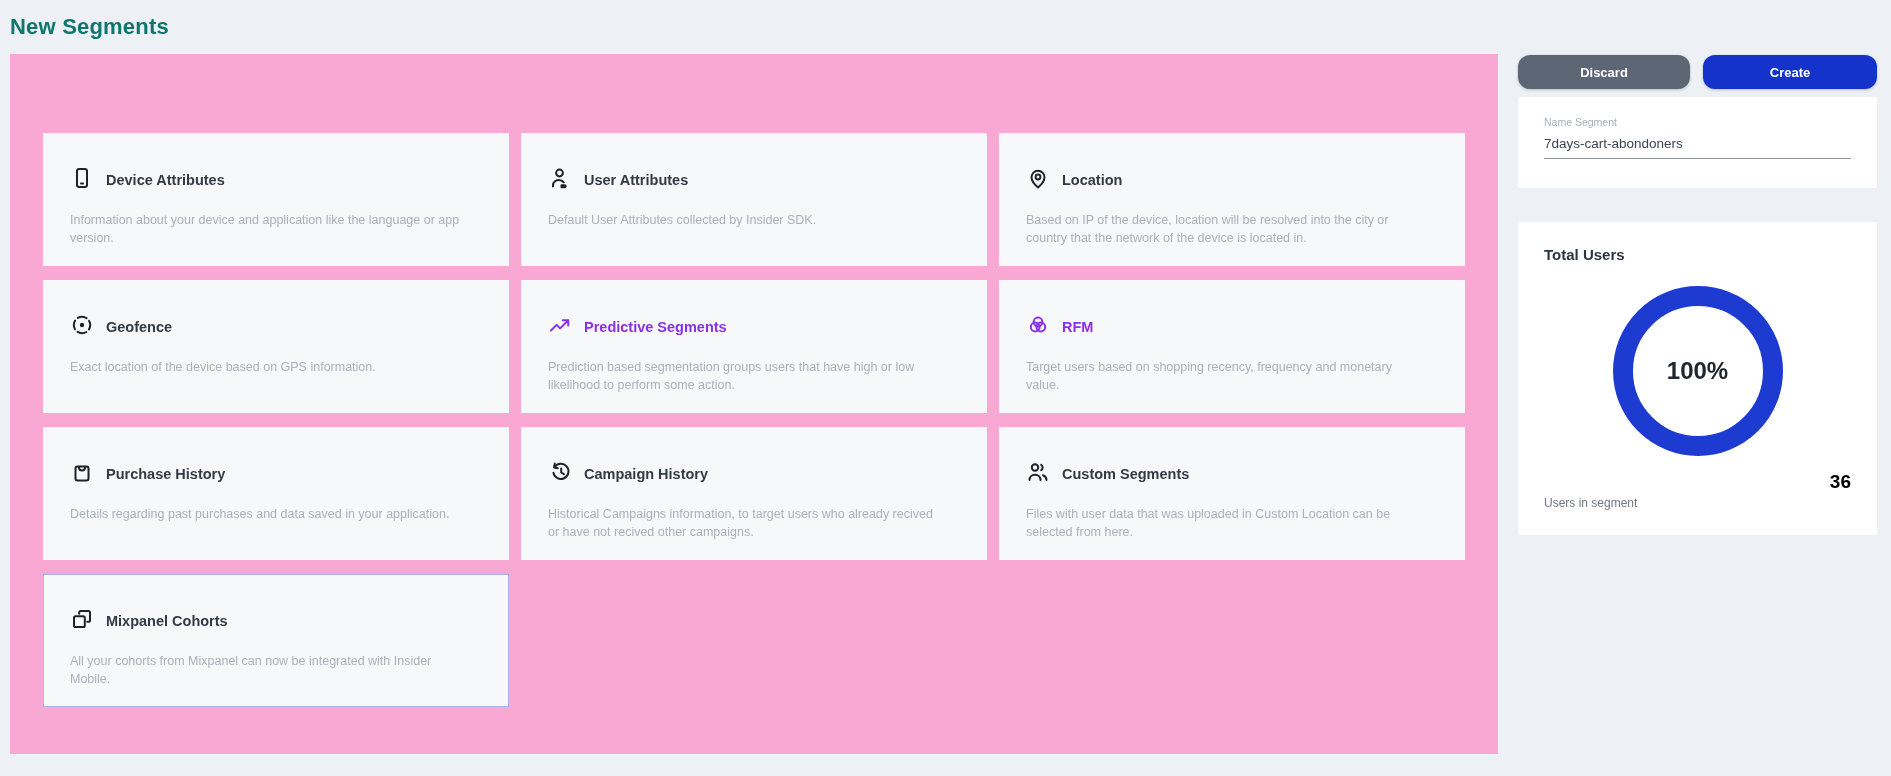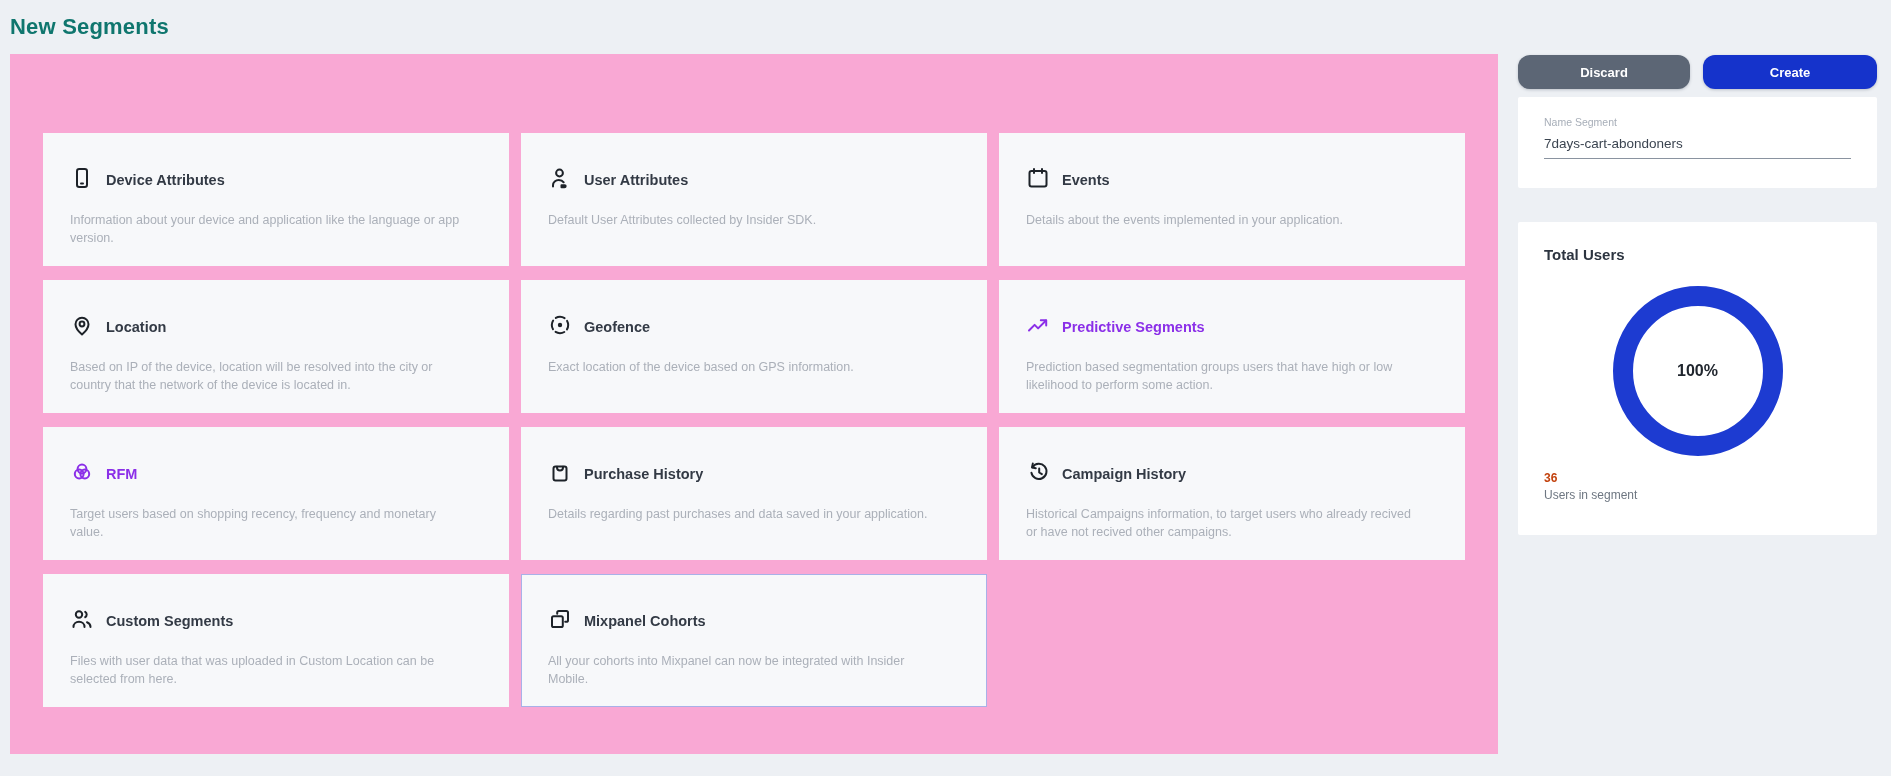--- a/index.html
+++ b/index.html
@@ -69,23 +69,23 @@
   .total-card {
     position:absolute; top:222px; left:0; width:100%; height:313px;
     background:#fff; border-radius:2px; padding:24px 26px;
   }
   .total-title { font-size:15px; font-weight:700; color:#2c3440; }
   .donut-wrap { position:relative; width:172px; height:172px; margin:22px auto 0 auto; }
   .donut-wrap svg { width:172px; height:172px; display:block; }
   .donut-ring { stroke:#1d3bd1; fill:none; stroke-width:20; }
   .donut-center {
     position:absolute; inset:0; display:flex; align-items:center; justify-content:center;
-    font-size:16px; font-weight:600; color:#20262e;
-  }
-  .total-count { margin-top:14px; text-align:left; font-size:12px; font-weight:700; color:#c2410c; }
+    font-size:24px; font-weight:600; color:#20262e;
+  }
+  .total-count { margin-top:14px; text-align:right; font-size:19px; font-weight:700; color:#000000; }
   .total-caption { margin-top:3px; font-size:12px; color:#6e7782; }
 </style>
 </head>
 <body>
 
 <div class="page-title">New Segments</div>
 
 <div class="panel">
   <div class="panel-heading">Choose a category before creating a new Segment</div>
 
@@ -108,31 +108,20 @@
               <circle cx="11.5" cy="7" r="3.4"></circle>
               <path d="M5 20.5v-1.2c0-3.2 2.6-5.3 5.8-5.3 2.1 0 3.9.9 4.9 2.3"></path>
               <path d="M13.5 19.2h3.1c1.4 0 1.4 2-.1 2h-3z"></path>
             </svg></span>
         <span class="card-title">User Attributes</span>
       </div>
       <p class="card-desc">Default User Attributes collected by Insider SDK.</p>
     </div>
 
 
-    <div class="card">
-      <div class="card-head">
-        <span><svg viewBox="0 0 24 24">
-              <rect x="3.5" y="5" width="17" height="15.5" rx="2"></rect>
-              <line x1="8" y1="3" x2="8" y2="7"></line>
-              <line x1="16" y1="3" x2="16" y2="7"></line>
-            </svg></span>
-        <span class="card-title">Events</span>
-      </div>
-      <p class="card-desc">Details about the events implemented in your application.</p>
-    </div>
 
     <div class="card">
       <div class="card-head">
         <span><svg viewBox="0 0 24 24">
               <path d="M12 21.5s-6.5-5.6-6.5-10.3a6.5 6.5 0 0 1 13 0C18.5 15.9 12 21.5 12 21.5z"></path>
               <circle cx="12" cy="11" r="2.4"></circle>
             </svg></span>
         <span class="card-title">Location</span>
       </div>
       <p class="card-desc">Based on IP of the device, location will be resolved into the city or country that the network of the device is located in.</p>
@@ -209,21 +198,21 @@
     </div>
 
     <div class="card selected">
       <div class="card-head">
         <span><svg viewBox="0 0 24 24">
               <path d="M9.2 6.8V5.6A1.6 1.6 0 0 1 10.8 4h7.6A1.6 1.6 0 0 1 20 5.6v7.6a1.6 1.6 0 0 1-1.6 1.6h-1.2"></path>
               <rect x="4" y="9.2" width="10.8" height="10.8" rx="1.6"></rect>
             </svg></span>
         <span class="card-title">Mixpanel Cohorts</span>
       </div>
-      <p class="card-desc">All your cohorts into Mixpanel can now be integrated with Insider Mobile.</p>
+      <p class="card-desc">All your cohorts from Mixpanel can now be integrated with Insider Mobile.</p>
     </div>
 
   </div>
 </div>
 
 <div class="sidebar">
   <div class="btn-row">
     <button class="btn btn-discard">Discard</button>
     <button class="btn btn-create">Create</button>
   </div>

